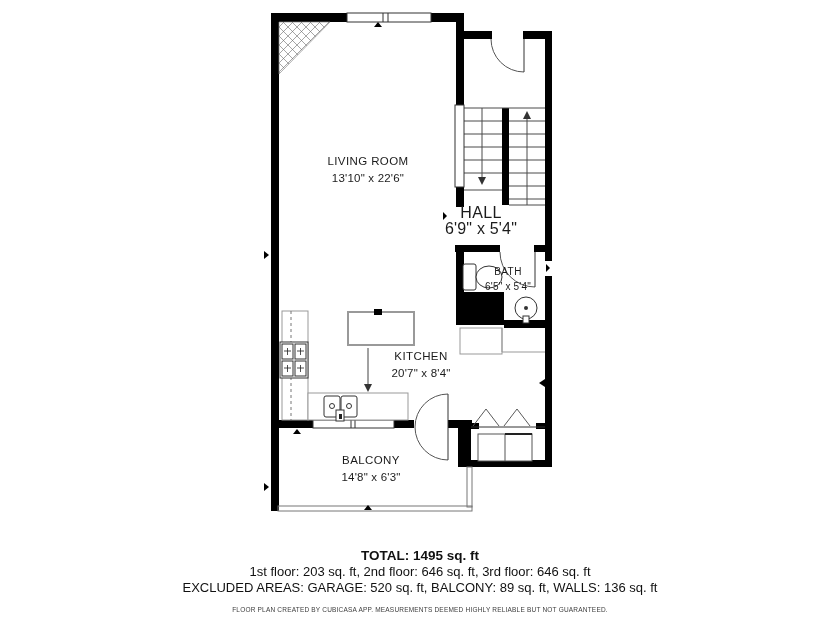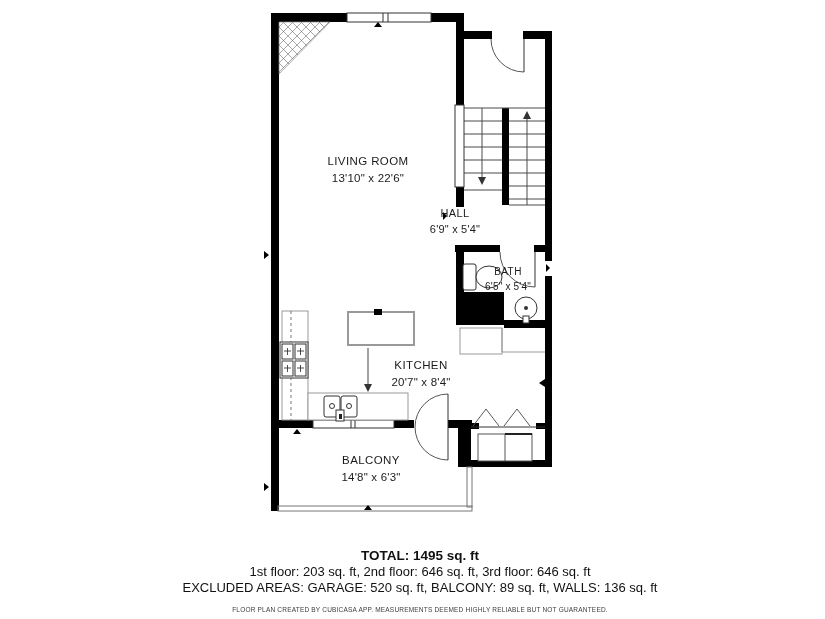--- a/index.html
+++ b/index.html
@@ -206,31 +206,31 @@
       <polygon points="364,510 372,510 368,505"></polygon>
       <polygon points="443,212 443,220 447,216"></polygon>
     </g>
   </svg>
 
   <div class="room-label" style="left:368px; top:153px;">
     <span class="room-name">LIVING ROOM</span>
     <span class="room-dims">13'10" x 22'6"</span>
   </div>
 
-  <div class="room-label" style="left:455px; top:205px; font-size:11px; line-height:16px;">
+  <div class="room-label" style="left:481px; top:205px; font-size:16px; line-height:16px;">
     <span class="room-name">HALL</span>
     <span class="room-dims">6'9" x 5'4"</span>
   </div>
 
   <div class="room-label" style="left:508px; top:264px; font-size:10px; line-height:15px;">
     <span class="room-name">BATH</span>
     <span class="room-dims">6'5" x 5'4"</span>
   </div>
 
-  <div class="room-label" style="left:421px; top:357px;">
+  <div class="room-label" style="left:421px; top:348px;">
     <span class="room-name">KITCHEN</span>
     <span class="room-dims">20'7" x 8'4"</span>
   </div>
 
   <div class="room-label" style="left:371px; top:452px;">
     <span class="room-name">BALCONY</span>
     <span class="room-dims">14'8" x 6'3"</span>
   </div>
 
   <div class="footer">

